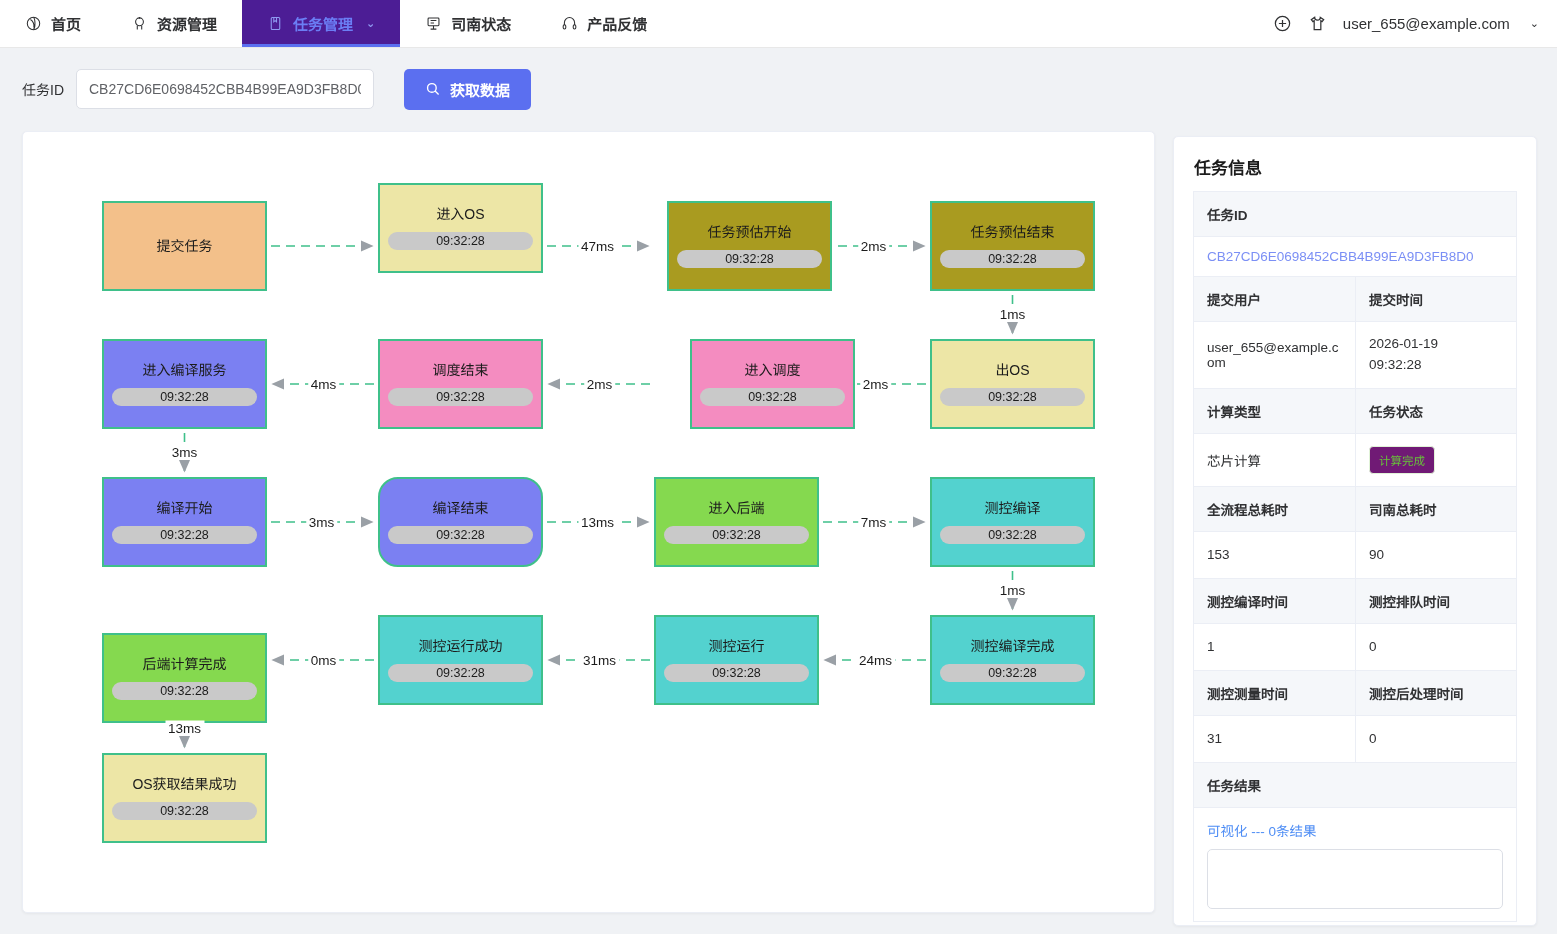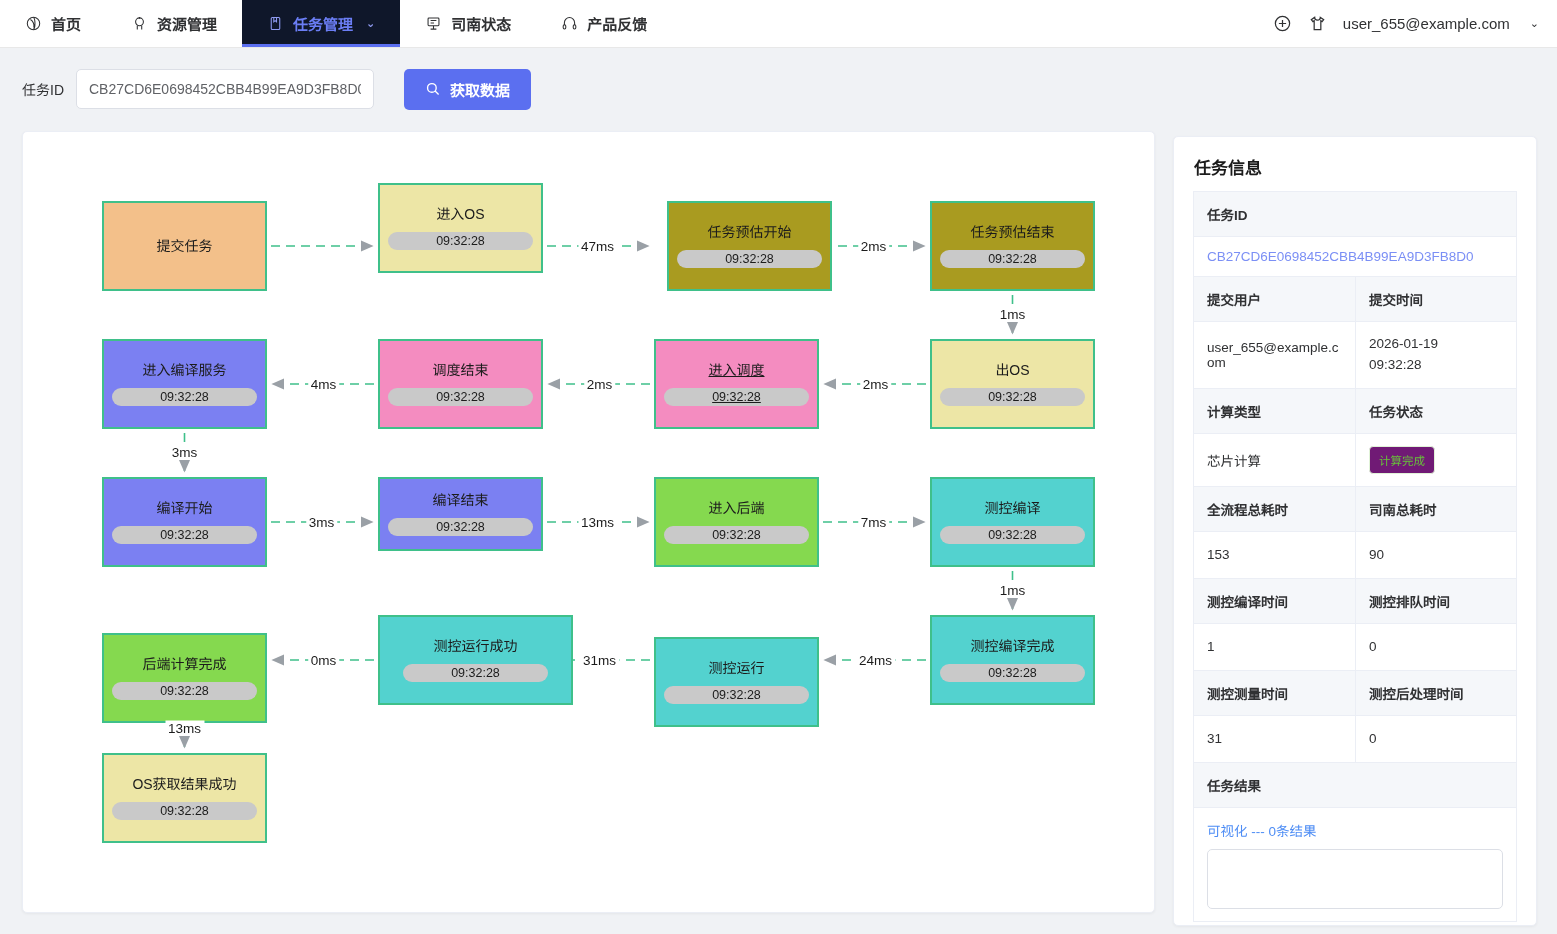--- a/index.html
+++ b/index.html
@@ -23,21 +23,21 @@
   .nav-items { display: flex; align-items: stretch; font-weight: bold; }
   .nav-item {
     display: flex; align-items: center; gap: 9px;
     padding: 0 25px;
     font-size: 15px; color: #303133;
     cursor: pointer;
     position: relative;
     white-space: nowrap;
   }
   .nav-item.active {
-    background: #0f172a;
+    background: #4c1d95;
     color: #6b7ef5;
   }
   .nav-item.active::after {
     content: "";
     position: absolute; left: 0; right: 0; bottom: 0;
     height: 3px; background: #5b6ff0;
   }
   .nav-ico { width: 17px; height: 17px; display: inline-flex; align-items: center; justify-content: center; }
   .nav-ico svg { display: block; }
   .caret { font-size: 11px; margin-left: 4px; color: #8f9bf2; }
@@ -292,53 +292,53 @@
         <span class="node-time">09:32:28</span>
       </div>
       <div class="node" style="left: 79px; top: 207px; width: 165px; height: 90px; background: rgb(123, 128, 242); border-color: rgb(63, 192, 138);">
         <span class="node-label">进入编译服务</span>
         <span class="node-time">09:32:28</span>
       </div>
       <div class="node" style="left: 355px; top: 207px; width: 165px; height: 90px; background: rgb(244, 140, 192); border-color: rgb(63, 192, 138);">
         <span class="node-label">调度结束</span>
         <span class="node-time">09:32:28</span>
       </div>
-      <div class="node" style="left: 631px; top: 207px; width: 165px; height: 90px; background: rgb(244, 140, 192); border-color: rgb(63, 192, 138); text-decoration: underline;">
+      <div class="node" style="left: 667px; top: 207px; width: 165px; height: 90px; background: rgb(244, 140, 192); border-color: rgb(63, 192, 138);">
         <span class="node-label">进入调度</span>
         <span class="node-time">09:32:28</span>
       </div>
       <div class="node" style="left: 907px; top: 207px; width: 165px; height: 90px; background: rgb(237, 230, 166); border-color: rgb(63, 192, 138);">
         <span class="node-label">出OS</span>
         <span class="node-time">09:32:28</span>
       </div>
       <div class="node" style="left: 79px; top: 345px; width: 165px; height: 90px; background: rgb(123, 128, 242); border-color: rgb(63, 192, 138);">
         <span class="node-label">编译开始</span>
         <span class="node-time">09:32:28</span>
       </div>
-      <div class="node" style="left: 355px; top: 345px; width: 165px; height: 74px; background: rgb(123, 128, 242); border-color: rgb(63, 192, 138);">
+      <div class="node" style="left: 355px; top: 345px; width: 165px; height: 90px; background: rgb(123, 128, 242); border-color: rgb(63, 192, 138); border-radius: 20px;">
         <span class="node-label">编译结束</span>
         <span class="node-time">09:32:28</span>
       </div>
       <div class="node" style="left: 631px; top: 345px; width: 165px; height: 90px; background: rgb(133, 217, 79); border-color: rgb(63, 192, 138);">
         <span class="node-label">进入后端</span>
         <span class="node-time">09:32:28</span>
       </div>
       <div class="node" style="left: 907px; top: 345px; width: 165px; height: 90px; background: rgb(83, 210, 207); border-color: rgb(63, 192, 138);">
         <span class="node-label">测控编译</span>
         <span class="node-time">09:32:28</span>
       </div>
       <div class="node" style="left: 79px; top: 483px; width: 165px; height: 90px; background: rgb(133, 217, 79); border-color: rgb(63, 192, 138); margin-top: 18px;">
         <span class="node-label">后端计算完成</span>
         <span class="node-time">09:32:28</span>
       </div>
-      <div class="node" style="left: 355px; top: 483px; width: 195px; height: 90px; background: rgb(83, 210, 207); border-color: rgb(63, 192, 138);">
+      <div class="node" style="left: 355px; top: 483px; width: 165px; height: 90px; background: rgb(83, 210, 207); border-color: rgb(63, 192, 138);">
         <span class="node-label">测控运行成功</span>
         <span class="node-time">09:32:28</span>
       </div>
-      <div class="node" style="left: 631px; top: 483px; width: 165px; height: 90px; background: rgb(83, 210, 207); border-color: rgb(63, 192, 138); margin-top: 22px;">
+      <div class="node" style="left: 631px; top: 483px; width: 165px; height: 90px; background: rgb(83, 210, 207); border-color: rgb(63, 192, 138);">
         <span class="node-label">测控运行</span>
         <span class="node-time">09:32:28</span>
       </div>
       <div class="node" style="left: 907px; top: 483px; width: 165px; height: 90px; background: rgb(83, 210, 207); border-color: rgb(63, 192, 138);">
         <span class="node-label">测控编译完成</span>
         <span class="node-time">09:32:28</span>
       </div>
       <div class="node" style="left: 79px; top: 621px; width: 165px; height: 90px; background: rgb(237, 230, 166); border-color: rgb(63, 192, 138);">
         <span class="node-label">OS获取结果成功</span>
         <span class="node-time">09:32:28</span>

